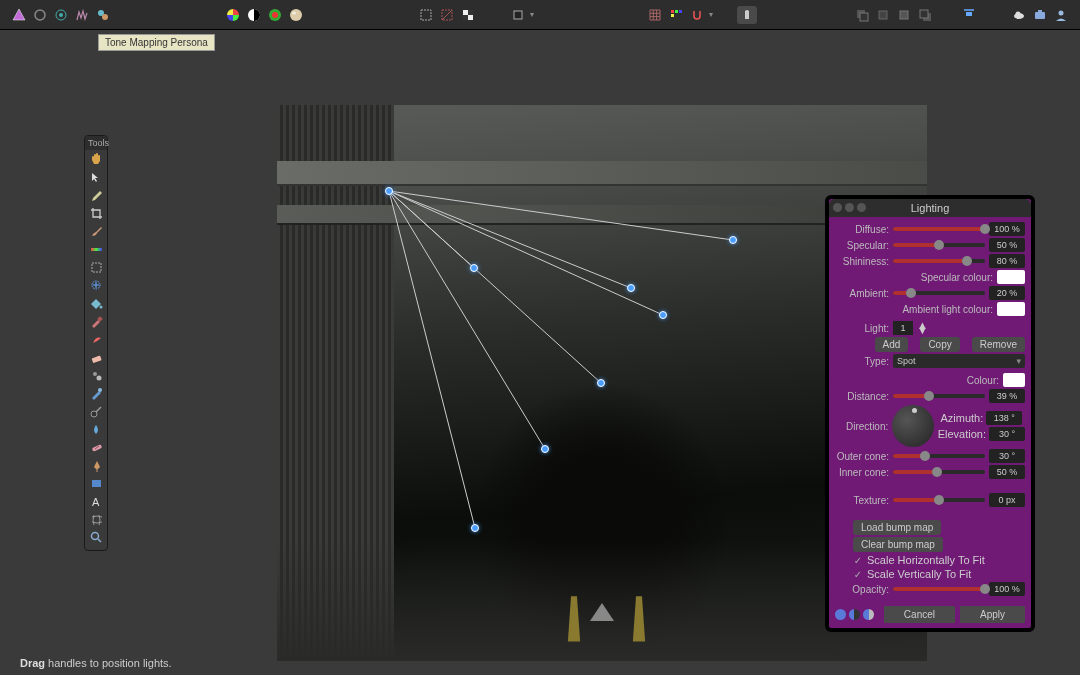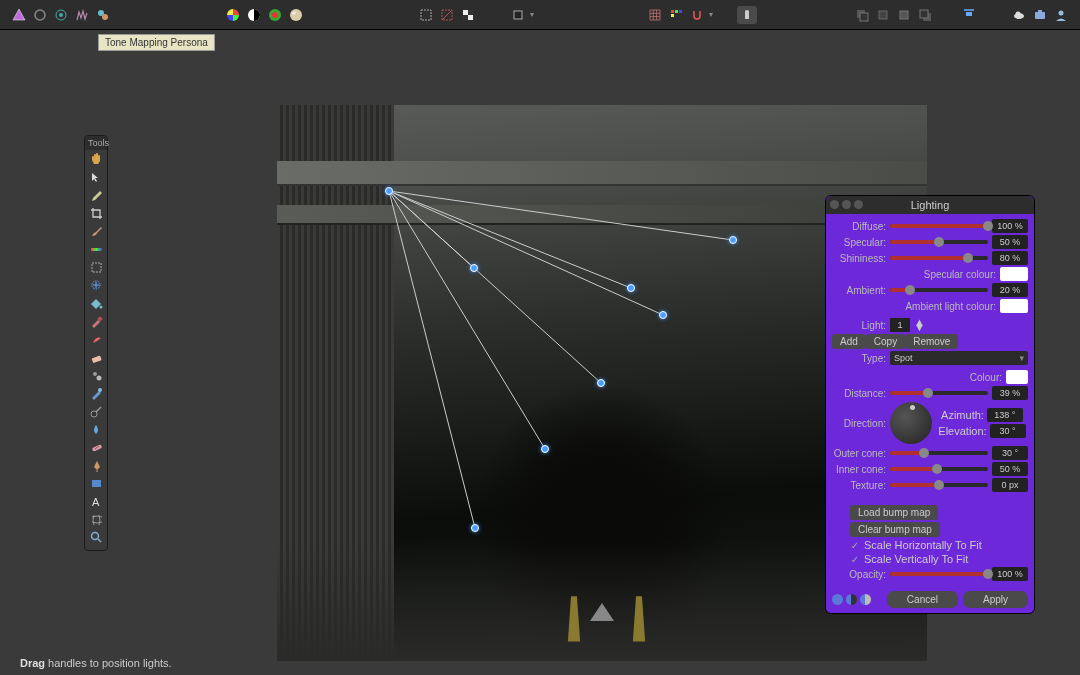--- a/index.html
+++ b/index.html
@@ -15,41 +15,41 @@
 .tunnel{position:absolute;bottom:0;left:50%;transform:translateX(-50%);width:260px;height:280px;background:radial-gradient(ellipse at center,#0a0a08 30%,transparent 70%)}
 .road{position:absolute;bottom:0;left:0;right:0;height:120px;background:linear-gradient(to top,#2a2a28,transparent)}
 .road::before{content:"";position:absolute;bottom:10px;left:45%;width:8px;height:80px;background:#8a7a30;transform:perspective(100px) rotateX(60deg)}
 .road::after{content:"";position:absolute;bottom:10px;left:55%;width:8px;height:80px;background:#8a7a30;transform:perspective(100px) rotateX(60deg)}
 .arrow{position:absolute;bottom:40px;left:50%;transform:translateX(-50%);width:0;height:0;border-left:12px solid transparent;border-right:12px solid transparent;border-bottom:18px solid #888}
 .beam{position:absolute;top:10%;left:0;width:100%;height:25px;background:linear-gradient(90deg,#6a6c68,#4a4c48);border-bottom:2px solid #333}
 .beam2{position:absolute;top:18%;left:0;width:100%;height:20px;background:linear-gradient(90deg,#5a5c58,#3a3c38);border-bottom:2px solid #222}
 .wall{position:absolute;left:0;top:0;width:18%;height:100%;background:repeating-linear-gradient(90deg,#3a3a38 0,#3a3a38 3px,#2a2a28 3px,#2a2a28 6px)}
 .handle{position:absolute;width:8px;height:8px;background:#4a9eff;border:1px solid #fff;border-radius:50%;cursor:move;box-shadow:0 0 4px rgba(74,158,255,0.8)}
 .wire{stroke:#ccc;stroke-width:1;fill:none}
-.panel{position:absolute;right:45px;top:195px;width:210px;background:#6d28d9;border:1px solid #000000;border-radius:6px;font-size:10px}
+.panel{position:absolute;right:45px;top:195px;width:210px;background:#701a75;border:4px solid #000000;border-radius:6px;font-size:10px}
 .panel-h{background:#2d2d2d;padding:3px;text-align:center;border-radius:6px 6px 0 0;position:relative}
 .traffic{position:absolute;left:4px;top:4px;display:flex;gap:3px}
 .traffic span{width:9px;height:9px;border-radius:50%;background:#555}
 .row{display:flex;align-items:center;padding:1px 6px;gap:4px}
 .lbl{width:54px;text-align:right;font-size:10px;color:#bbb}
 .sld{flex:1;height:4px;background:#2a2a2a;position:relative;cursor:pointer;border-radius:2px}
 .sld-f{position:absolute;left:0;top:0;height:100%;background:#b03030;border-radius:2px}
 .sld-t{position:absolute;top:-3px;width:10px;height:10px;background:#888;border-radius:50%;margin-left:-5px}
 .val{width:36px;height:14px;background:#222;text-align:center;font-size:9px;line-height:14px;border-radius:2px}
 .sw{width:28px;height:14px;background:#fff;cursor:pointer;border-radius:2px}
 .btn{background:#4a4a4a;padding:2px 8px;border-radius:3px;cursor:pointer;font-size:10px}
 .num{width:20px;height:14px;background:#222;text-align:center;font-size:9px;line-height:14px}
 .sel{flex:1;height:14px;background:#2a2a2a;padding:0 4px;font-size:9px;line-height:14px;position:relative;border-radius:2px}
 .sel::after{content:"▾";position:absolute;right:4px;color:#888}
 .dial{width:42px;height:42px;background:radial-gradient(circle at 35% 35%,#555,#222);border-radius:50%;position:relative;cursor:pointer}
 .dial::after{content:"";position:absolute;top:3px;left:20px;width:5px;height:5px;background:#ccc;border-radius:50%}
 .chk{display:flex;align-items:center;gap:4px;cursor:pointer}
 .chk-b{width:10px;height:10px;color:#aaa;display:flex;align-items:center;justify-content:center;font-size:10px}
 .btm{display:flex;justify-content:space-between;padding:5px 6px;align-items:center}
-.btn2{background:#4a4a4a;padding:3px 20px;border-radius:7px;cursor:pointer;font-size:10px}
+.btn2{background:#4a4a4a;padding:3px 20px;border-radius:1px;cursor:pointer;font-size:10px}
 .status{position:absolute;left:20px;bottom:6px;font-size:10px}
 .status b{font-weight:700;color:#ddd}
 .circ-ic{width:11px;height:11px;border-radius:50%;cursor:pointer}
 </style>
 </head>
 <body>
 
 <div class="topbar">
  <div class="tb-g">
   <div class="tb-ic">
@@ -434,21 +434,21 @@
         <div class="sw"></div>
       </div>
   <div class="row" style="margin-top:3px">
         <div class="lbl">Light:</div>
         <div class="num">1</div>
         <div style="display:flex;flex-direction:column;font-size:6px;color:#888;line-height:5px">
           <span>▲</span>
           <span>▼</span>
         </div>
       </div>
-  <div class="row" style="gap:0">
+  <div class="row" style="justify-content:flex-end;gap:12px">
         <div class="btn">Add</div>
         <div class="btn">Copy</div>
         <div class="btn">Remove</div>
       </div>
   <div class="row">
         <div class="lbl">Type:</div>
         <div class="sel">Spot</div>
       </div>
   <div class="row" style="margin-top:3px">
         <div class="lbl" style="width:auto;flex:1">Colour:</div>
@@ -485,21 +485,21 @@
         <div class="val">30 °</div>
       </div>
   <div class="row">
         <div class="lbl">Inner cone:</div>
         <div class="sld">
           <div class="sld-f" style="width:48%"></div>
           <div class="sld-t" style="left:48%"></div>
         </div>
         <div class="val">50 %</div>
       </div>
-  <div class="row" style="margin-top:0">
+  <div class="row" style="margin-top:12px">
         <div class="lbl">Texture:</div>
         <div class="sld">
           <div class="sld-f" style="width:50%"></div>
           <div class="sld-t" style="left:50%"></div>
         </div>
         <div class="val">0 px</div>
       </div>
   <div class="row" style="margin-top:11px">
         <div style="width:14px"></div>
         <div class="btn">Load bump map</div>

